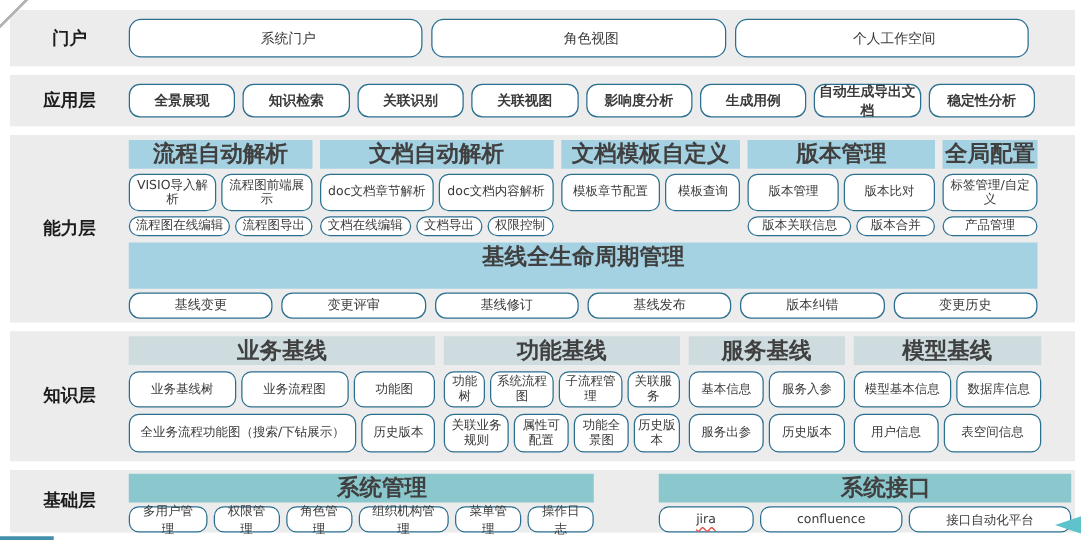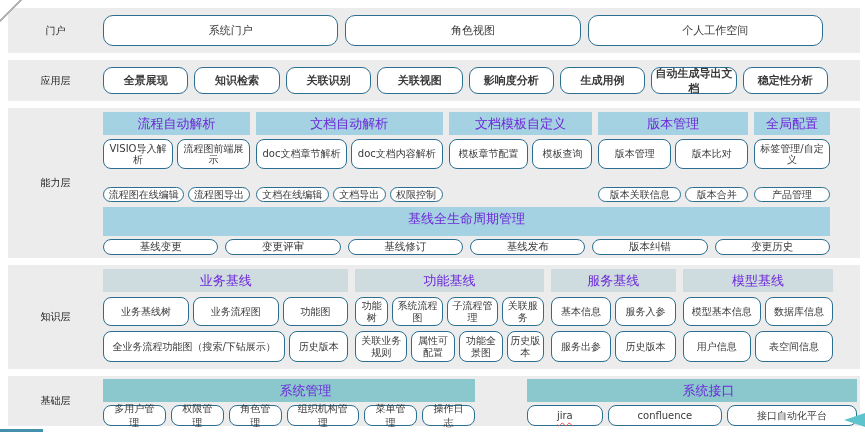--- a/index.html
+++ b/index.html
@@ -5,35 +5,35 @@
   html,body{margin:0;padding:0;background:#fff;}
   .slide{position:relative;width:865px;height:433px;background:#fff;overflow:hidden;
          font-family:"DejaVu Sans","Liberation Sans",sans-serif;}
   .band{position:relative;margin:0 5px 7px 8px;background:#ececec;display:flex;align-items:stretch;box-sizing:border-box;}
   .band-portal{height:45px;margin-top:8px;}
   .band-app{height:41px;}
   .band-cap{height:150px;}
   .band-know{height:104px;}
   .band-found{height:50px;margin-bottom:0;}
   .band-label{width:95px;flex:0 0 95px;display:flex;align-items:center;justify-content:center;
-              font-weight:normal;font-size:10px;color:#1c1c1c;}
+              font-weight:bold;font-size:14px;color:#1c1c1c;}
   .btn{background:#fff;border:1.5px solid #2b6f90;border-radius:8px;display:flex;align-items:center;
        justify-content:center;text-align:center;color:#3a3a3a;box-sizing:border-box;min-width:0;}
   .portal-row{flex:1;margin:7px 37px 7px 0;display:flex;gap:7px;}
   .portal-row .btn{flex:1 1 0;font-size:11px;border-radius:10px;padding-left:20px;}
   .app-row{flex:1;margin:7px 32px 7px 0;display:flex;gap:6px;font-weight:bold;}
   .app-row .btn{flex:1 1 0;font-size:11px;border-radius:9px;}
   .cap-content{flex:1;margin:4px 30px 3px 0;display:flex;flex-direction:column;}
   .cap-grid{display:grid;grid-template-columns:147fr 187fr 144fr 150fr 76fr;column-gap:6px;}
   .cap-group{display:flex;flex-direction:column;min-width:0;}
-  .group-header{background:#a5d2e2;text-align:center;font-weight:normal;font-size:13px;color:#6d28d9;
+  .group-header{background:#a5d2e2;text-align:center;font-weight:bold;font-size:18px;color:#404040;
                 height:23px;line-height:23px;box-sizing:border-box;white-space:nowrap;overflow:hidden;}
   .cap-row{display:flex;gap:4px;margin-top:4px;}
   .cap-row1{height:30px;}
-  .cap-row2{height:29px;align-items:flex-end;}
+  .cap-row2{height:16px;}
   .cap-row .btn{flex:1 1 auto;font-size:10px;line-height:1.15;padding:1px 3px;}
   .baseline-header{margin-top:5px;height:38px;line-height:24px;}
   .baseline-row{display:flex;gap:7px;margin-top:3px;height:22px;}
   .baseline-row .btn{flex:1 1 0;font-size:10.5px;border-radius:9px;}
   .know-content{flex:1;margin:4px 27px 4px 0;display:flex;flex-direction:column;}
   .know-grid{display:grid;grid-template-columns:245fr 188fr 125fr 150fr;column-gap:7px;flex:1;}
   .know-group{display:flex;flex-direction:column;min-width:0;}
   .know-group .group-header{background:#cedcdf;}
   .know-row{display:flex;gap:4px;margin-top:5px;}
   .know-row1{height:29px;}

